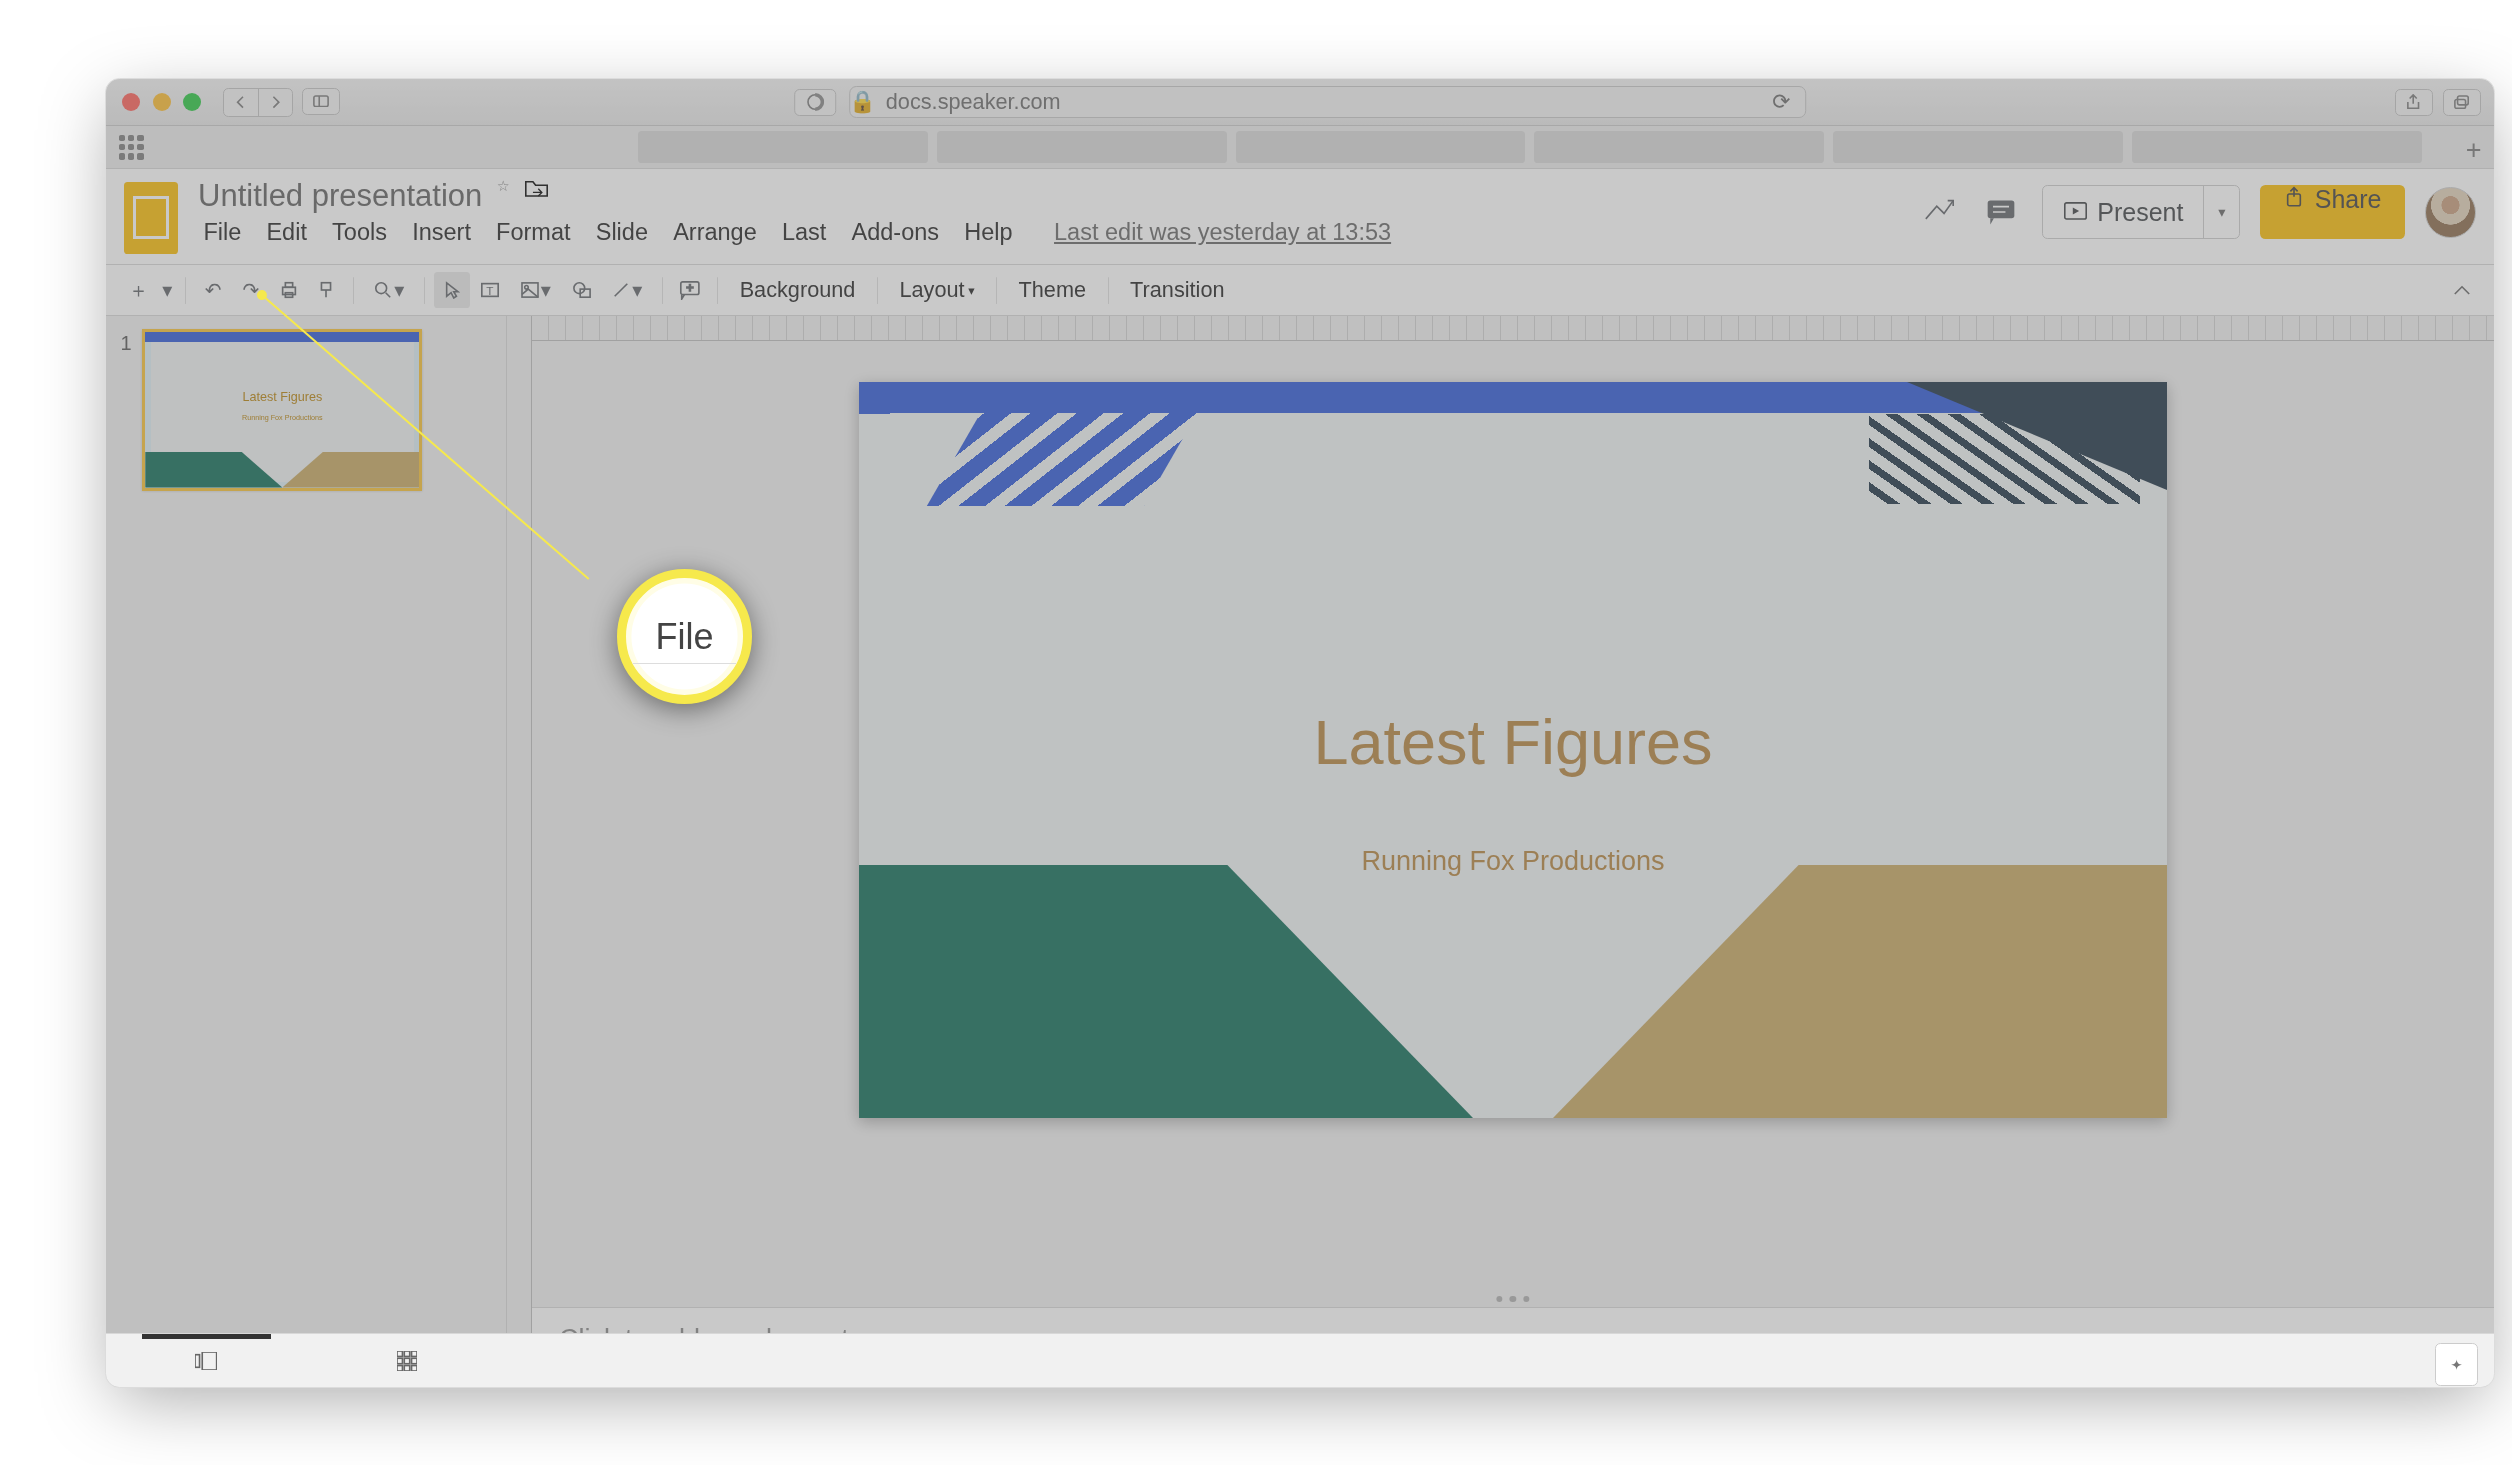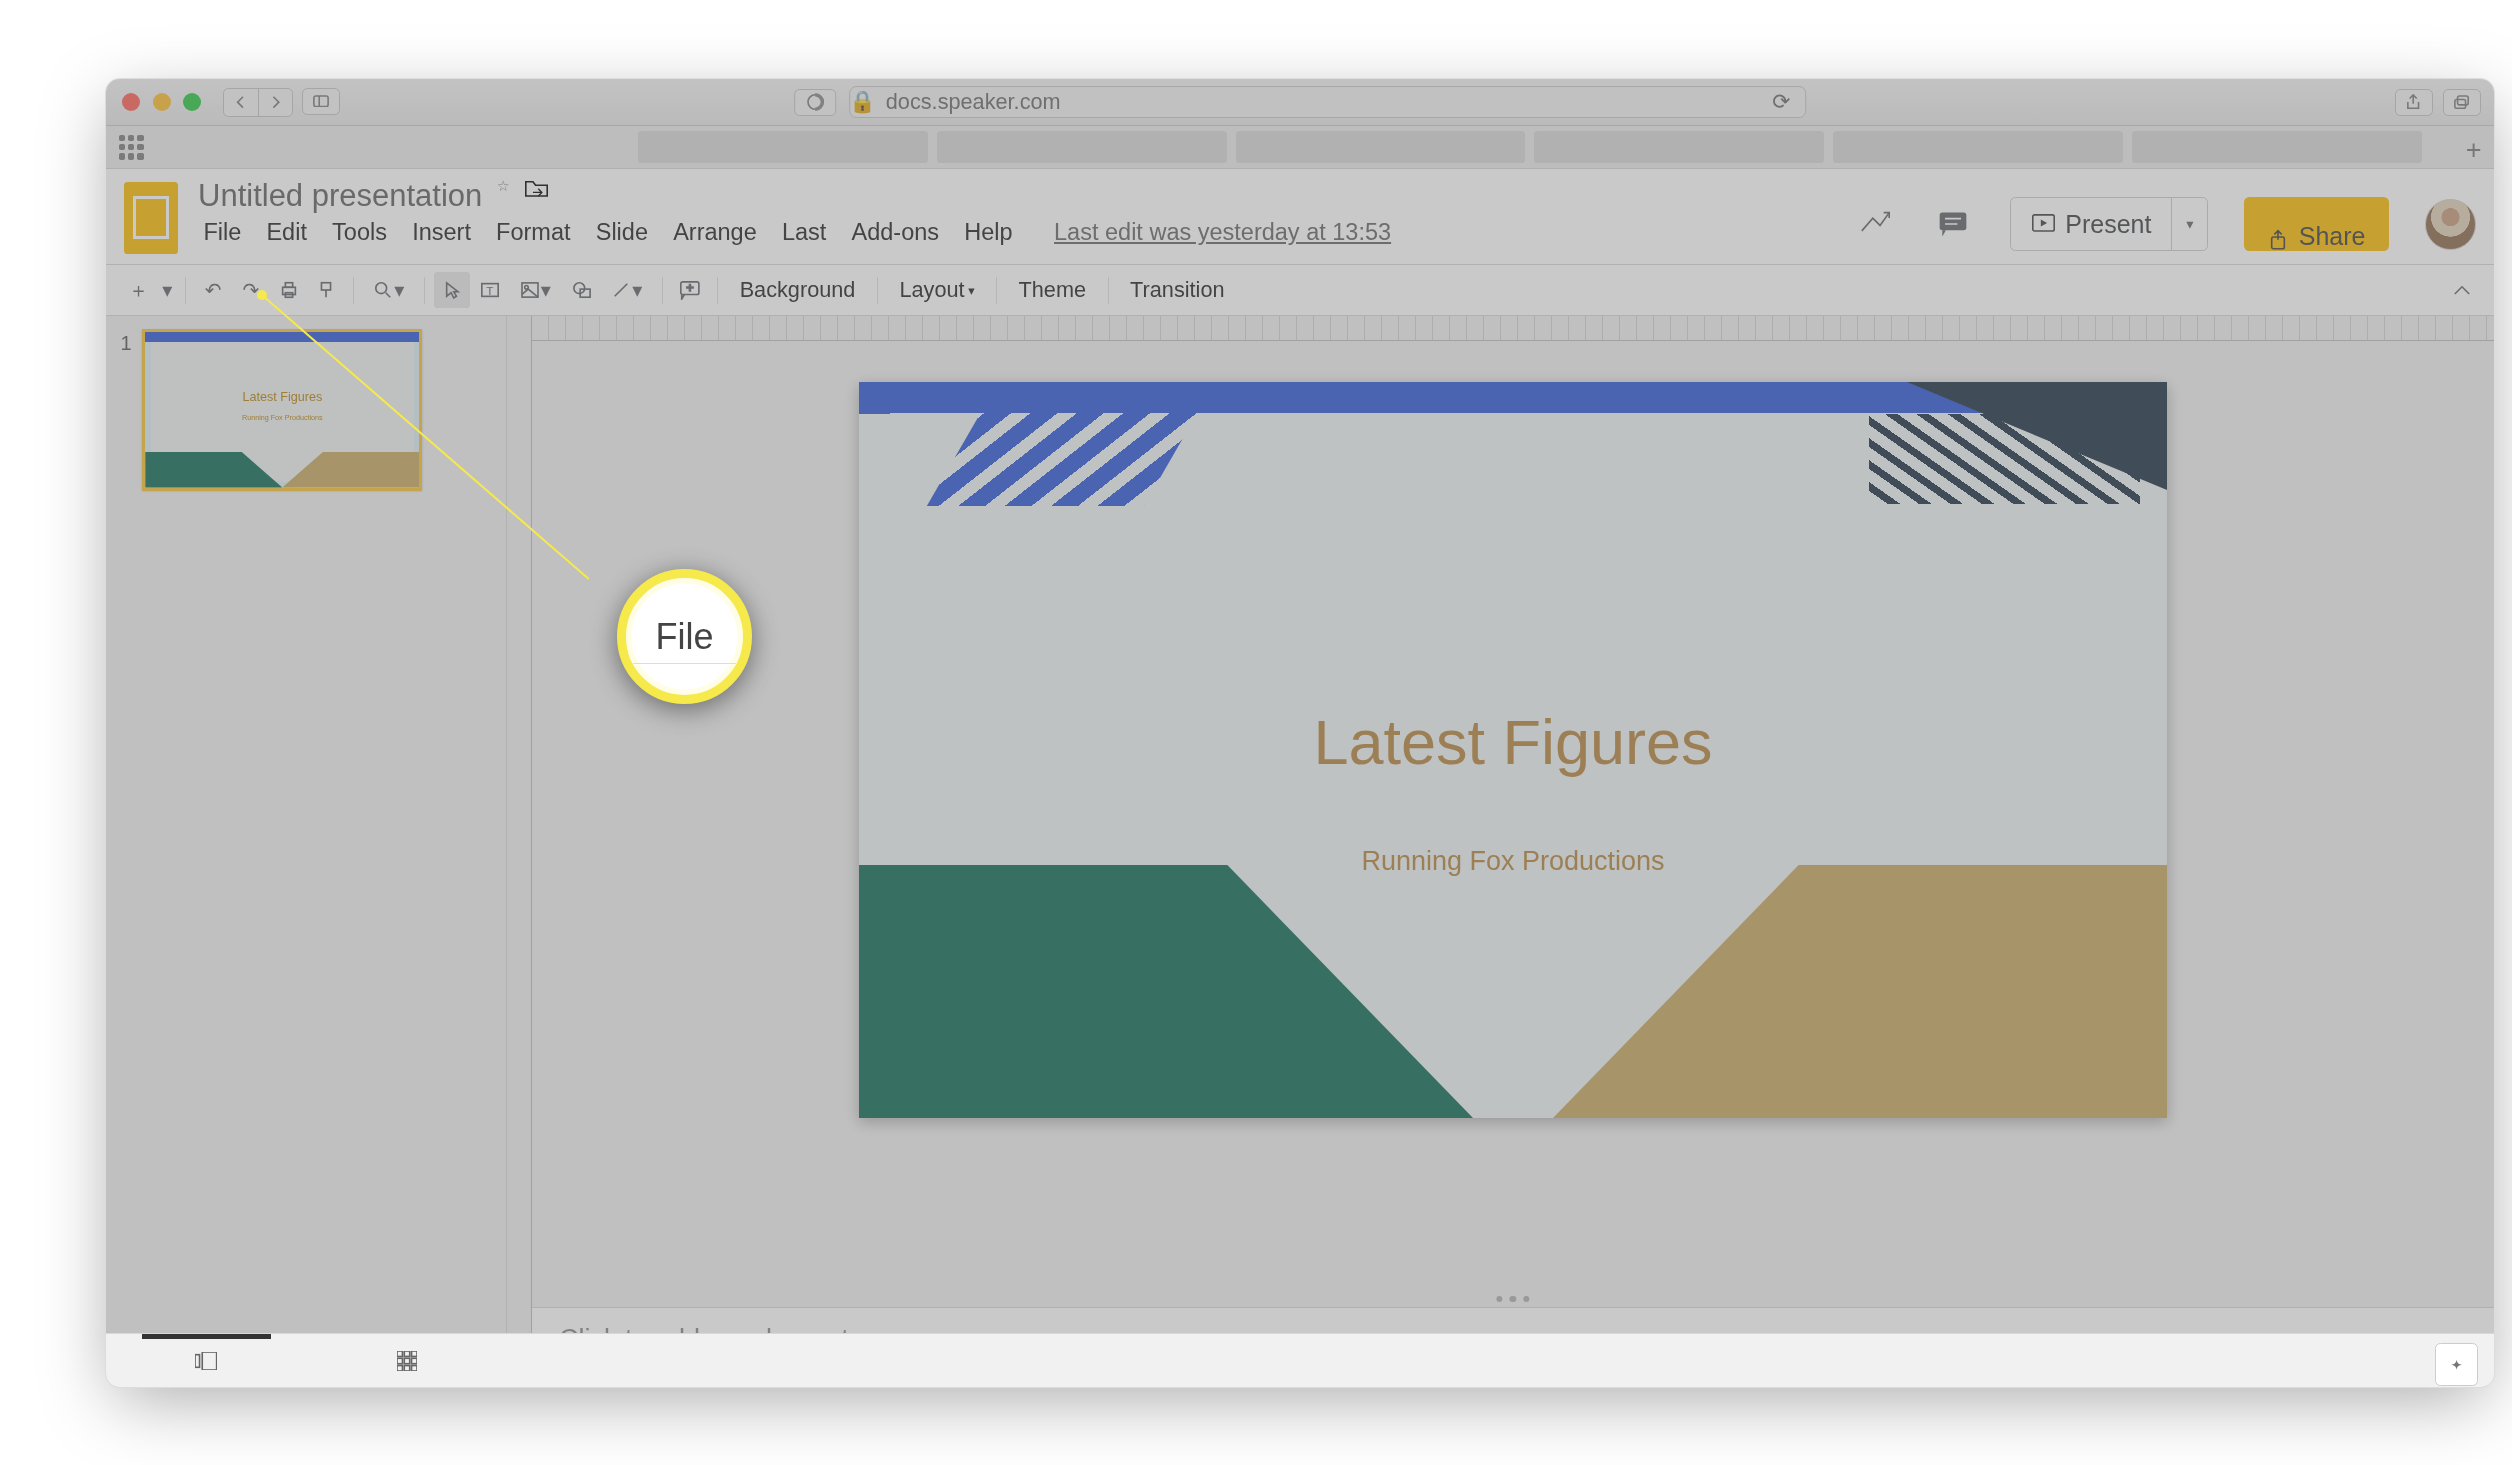--- a/index.html
+++ b/index.html
@@ -53,26 +53,26 @@
 .docs-head{height:96px;background:#fff;border-bottom:0.9px solid #d8d8d8;display:flex;padding:9px 18px 0 18px;position:relative}
 .slides-logo{width:54px;height:72px;background:#fbbc04;border-radius:3.6px;position:relative;margin-top:3.6px;margin-right:20px}
 .slides-logo:before{content:"";position:absolute;inset:14.4px 9px;border:3.6px solid #fff}
 .title-stack{display:flex;flex-direction:column;gap:3.6px}
 .doc-title-row{display:flex;gap:14.4px}
 .doc-title{font-size:31px;color:#5f5f5f}
 .star{color:#888}
 .menu-row{display:flex;gap:14.4px;font-size:23.5px;color:#222;align-items:baseline}
 .menu-item{padding:1.8px 5.4px;cursor:default}
 .last-edit{color:#666;text-decoration:underline;font-size:23.5px;margin-left:21.7px}
-.head-right{position:absolute;right:18px;top:28px;display:flex;align-items:center;gap:36px}
+.head-right{position:absolute;right:18px;top:16px;display:flex;align-items:center;gap:20px}
 .head-ico{width:42px;height:42px;display:flex;align-items:center;justify-content:center;color:#5f6368}
 .present-seg{display:flex;border:0.9px solid #ccc;border-radius:5.4px;overflow:hidden;height:54px}
 .present-main{display:flex;align-items:center;gap:9px;padding:0 20px;color:#3c4043;font-size:25px}
 .present-dd{width:36px;display:flex;align-items:center;justify-content:center;border-left:0.9px solid #ccc;color:#666}
-.share-btn{height:54px;background:#fbbc04;border-radius:5.4px;display:flex;align-items:flex-end;gap:10.8px;padding:0 23.5px;color:#3c3c3c;font-weight:500;font-size:25px}
+.share-btn{height:54px;background:#fbbc04;border-radius:5.4px;display:flex;align-items:flex-start;gap:10.8px;padding:0 23.5px;color:#3c3c3c;font-weight:500;font-size:25px}
 .avatar{width:51px;height:51px;border-radius:50%;background:radial-gradient(circle at 50% 35%,#c79c7a 22%,#e2d0b8 23%,#e2d0b8 48%,#8a6a4a 49%);border:0.9px solid #ccc}
 
 .docs-toolbar{height:51px;background:#fff;border-bottom:0.9px solid #d8d8d8;padding:0 14.4px;display:flex;align-items:center;gap:1.8px;position:relative}
 .tool{min-width:36px;height:36px;display:flex;align-items:center;justify-content:center;color:#5f6368;border-radius:3.6px;font-size:20px}
 .tool.dd{width:52px}
 .tool.dd svg{margin-right:1.8px}
 .tool.sep{width:0.9px;min-width:0.9px;height:27px;background:#e0e0e0;margin:0 7.2px}
 .tool.txt{padding:0 12.6px;color:#222;font-size:21.7px}
 .collapse{margin-left:auto;color:#666}
 

